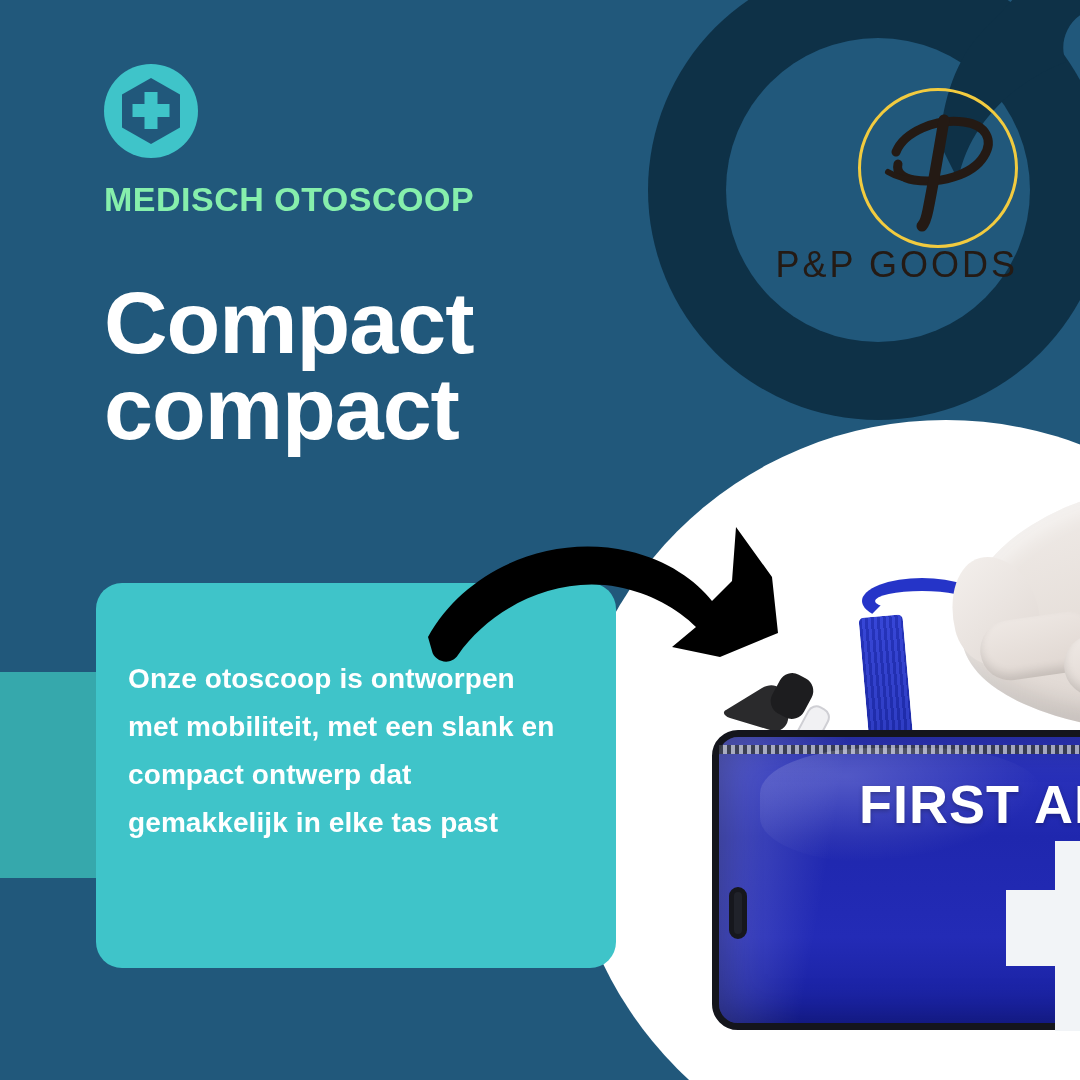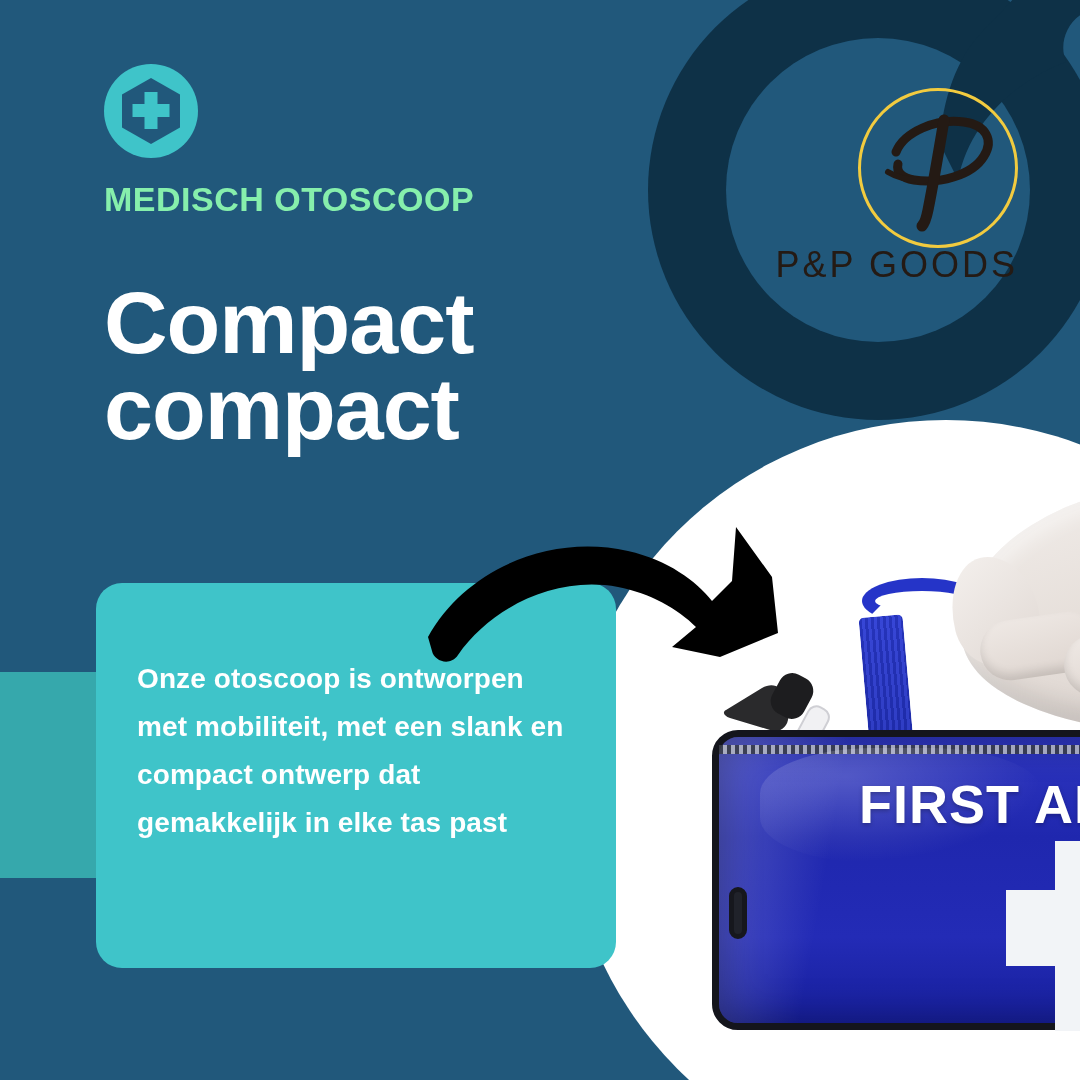--- a/index.html
+++ b/index.html
@@ -130,21 +130,21 @@
   }
 
   
   .desc-card {
     position:absolute;
     left:96px; top:583px;
     width:520px; height:385px;
     background:#3FC4C9;
     border-radius:26px;
     z-index:6;
-    padding:72px 48px 0 41px;
+    padding:72px 48px 0 32px;
   }
   .desc-text {
     color:#ffffff;
     font-size:28px;
     font-weight:bold;
     line-height:1.72;
     letter-spacing:0.1px;
   }
 
   

